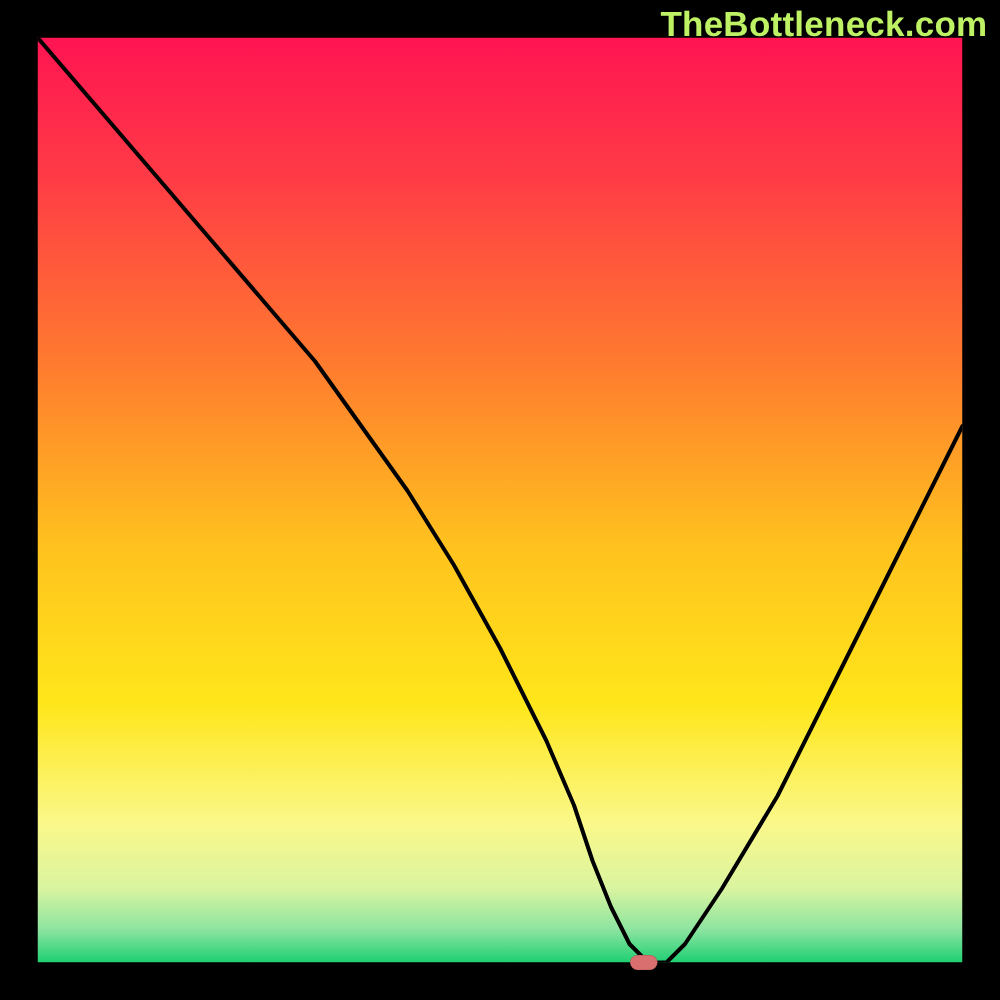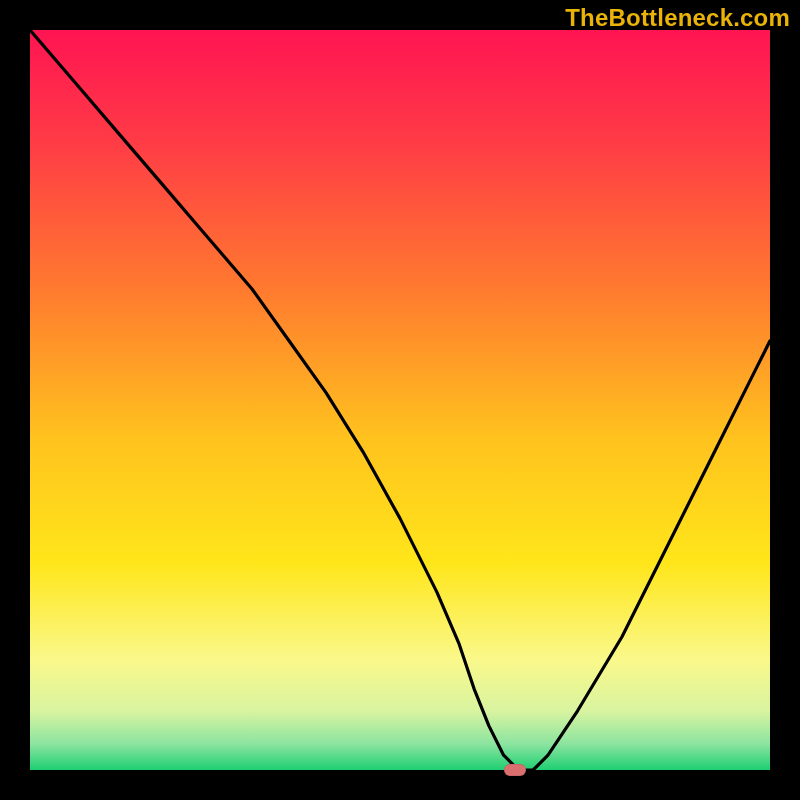--- a/index.html
+++ b/index.html
@@ -14,22 +14,22 @@
   .frame {
     position: relative;
     width: 800px;
     height: 800px;
     background: #000;
   }
   .watermark {
     position: absolute;
     top: 4px;
     right: 10px;
-    color: #eab308;
-    font-size: 24px;
+    color: #bef264;
+    font-size: 28px;
     font-weight: 600;
     letter-spacing: 0.2px;
     user-select: none;
   }
   .plot {
     position: absolute;
     left: 30px;
     top: 30px;
     width: 740px;
     height: 740px;

